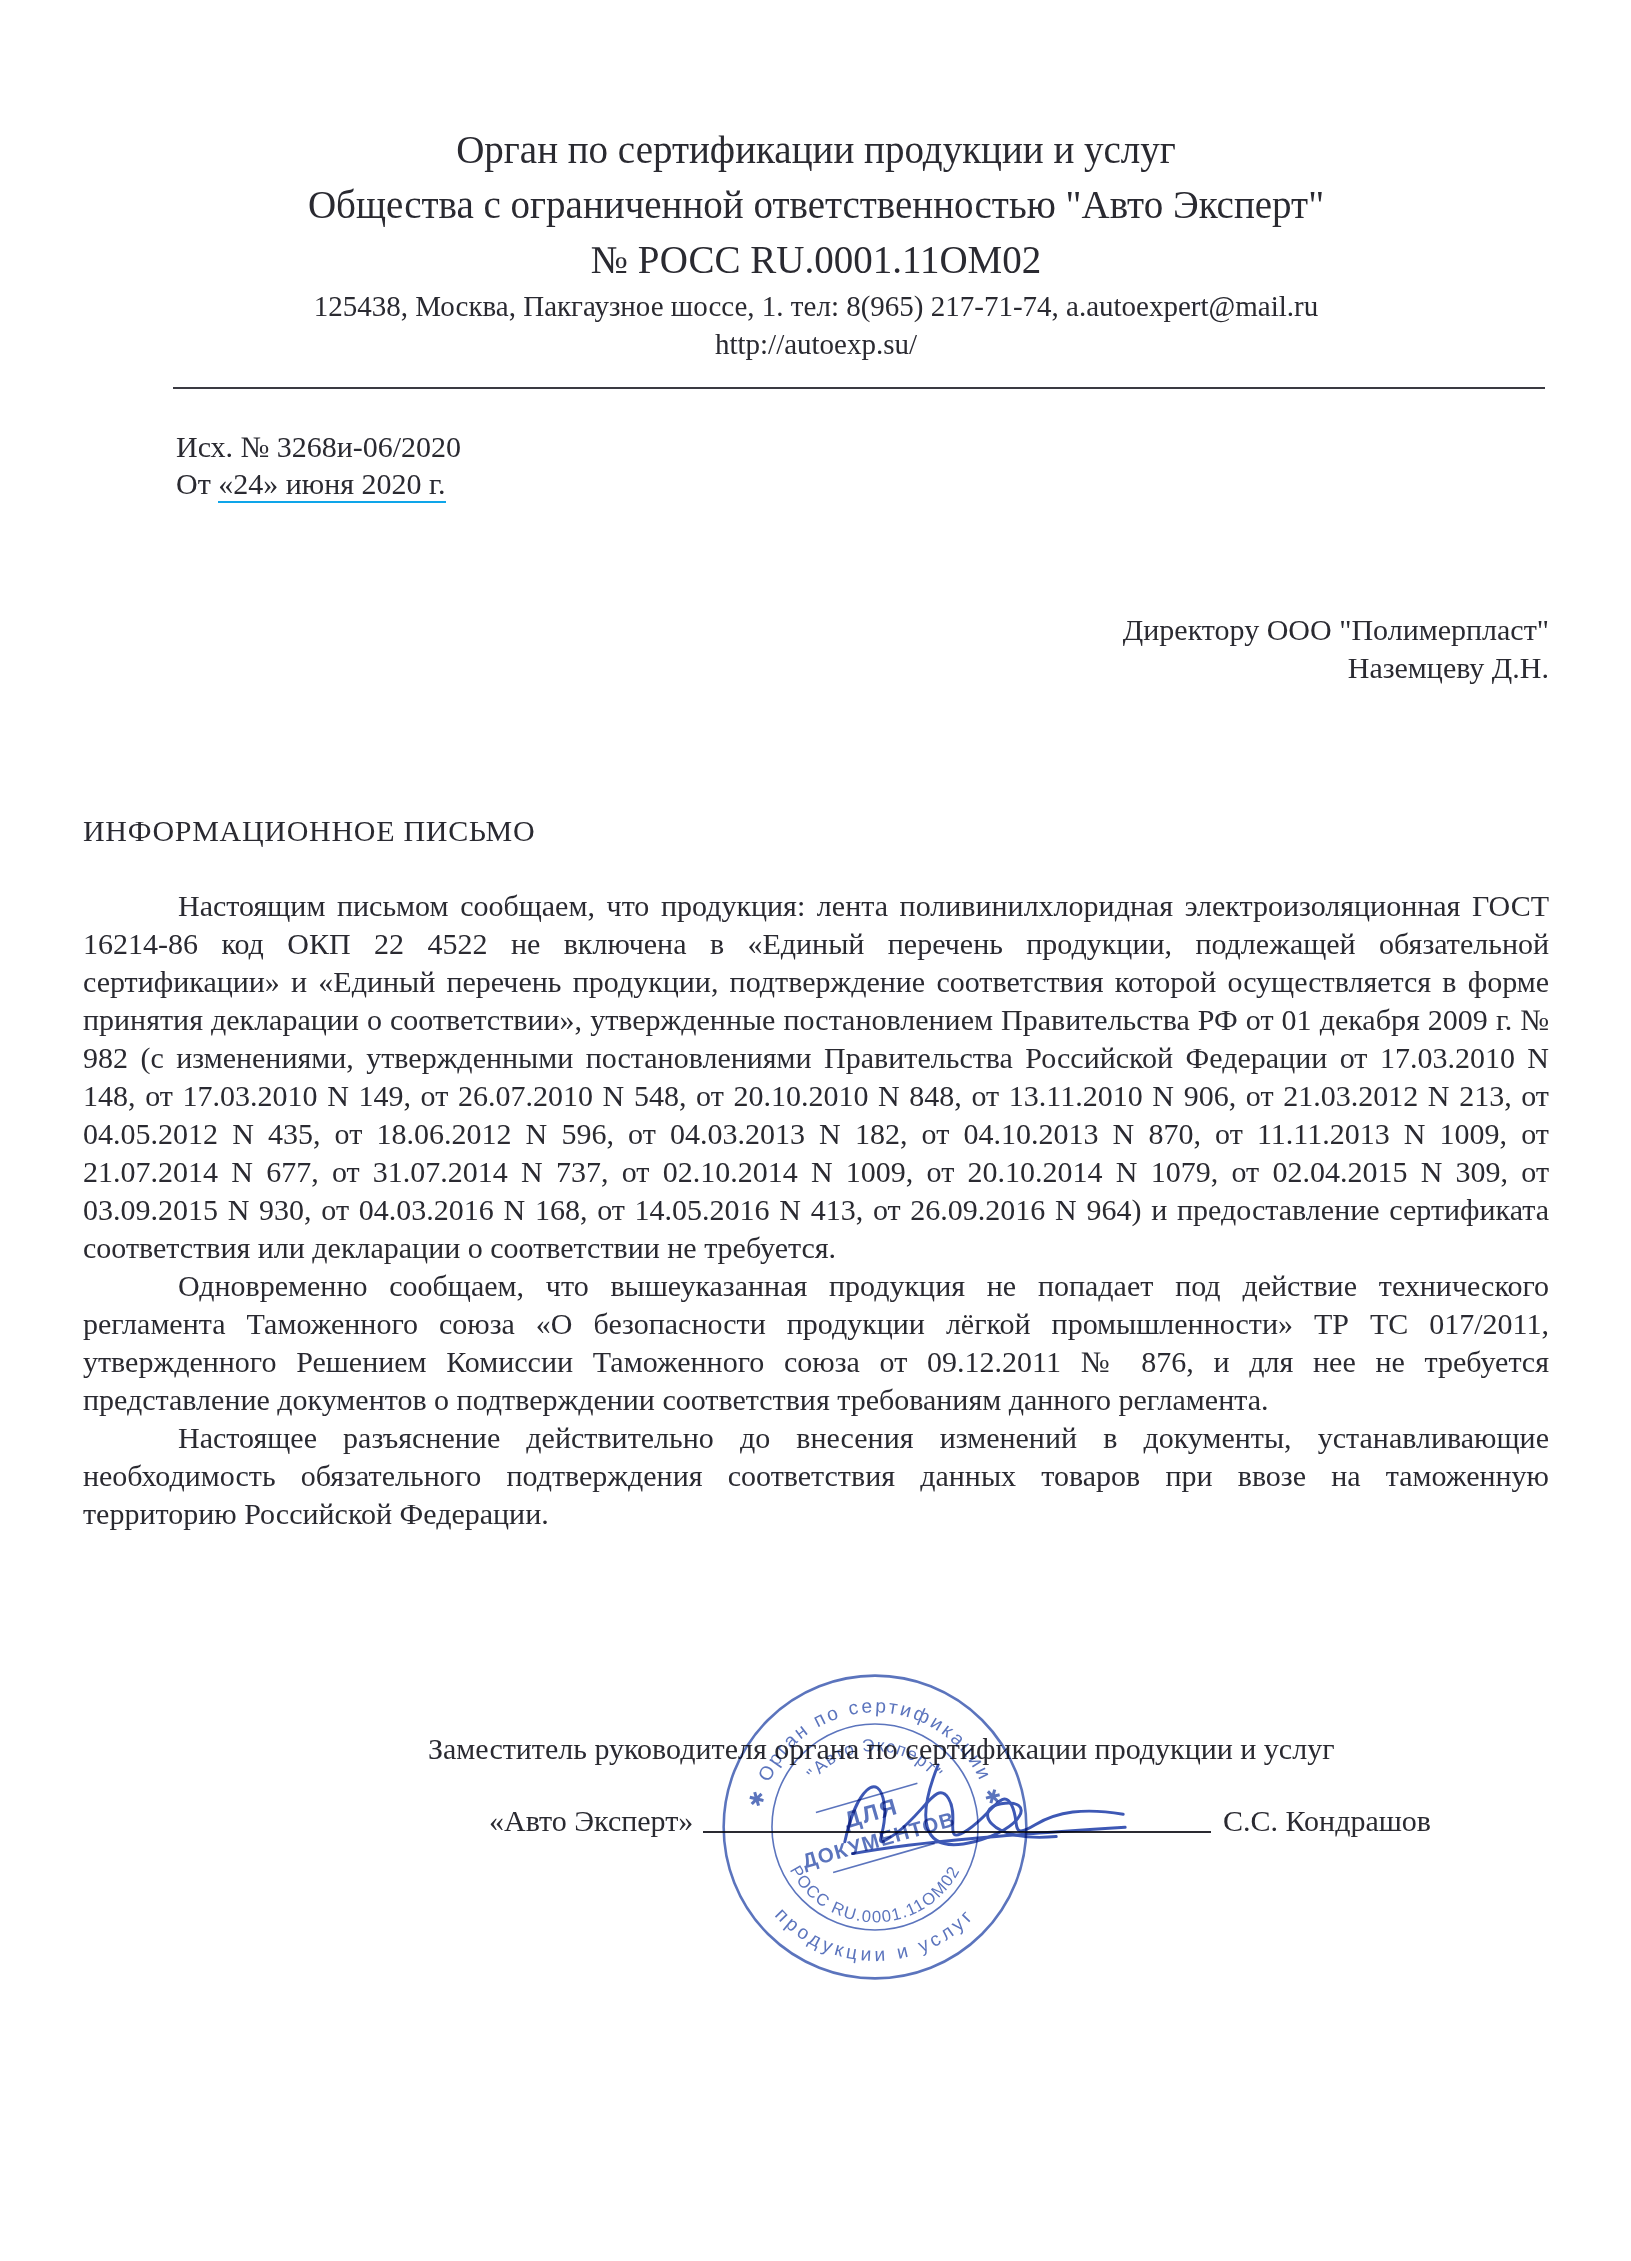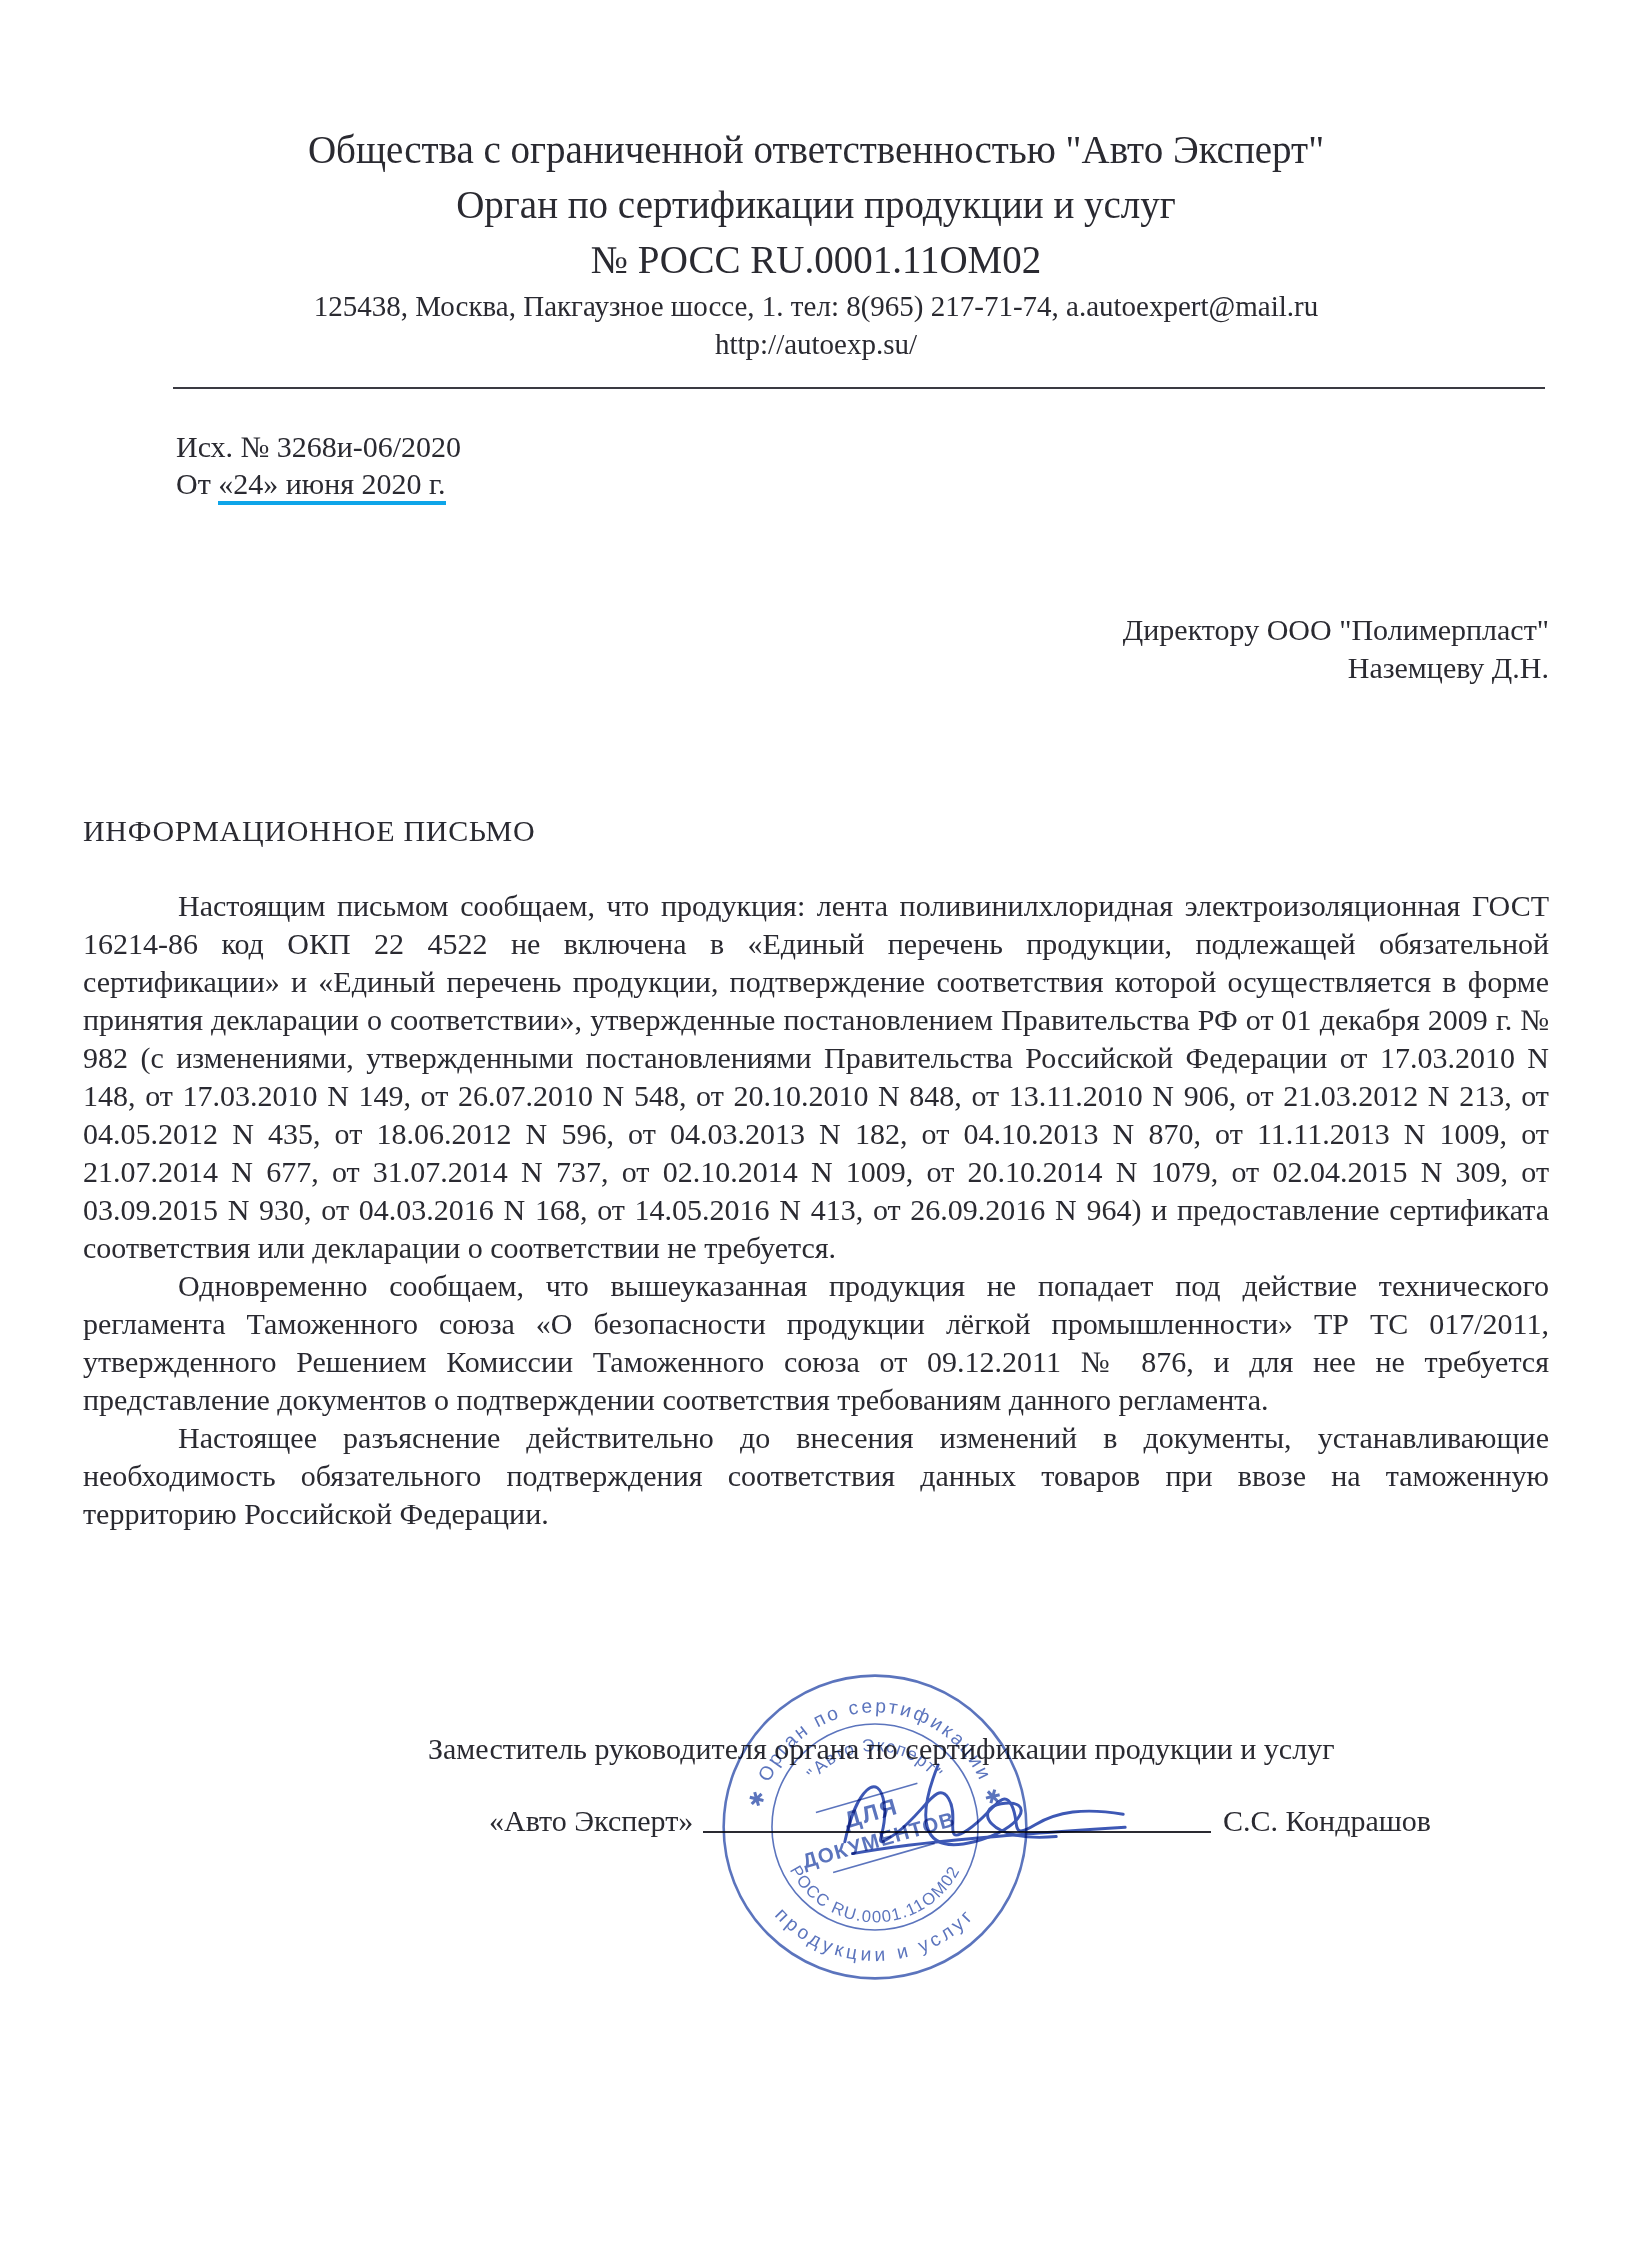--- a/index.html
+++ b/index.html
@@ -9,41 +9,41 @@
     background:#ffffff;
     font-family:"Liberation Serif","DejaVu Serif",serif;
     color:#2a2a31;
     overflow:hidden;
   }
   .letterhead{position:absolute;top:122px;left:0;width:1632px;text-align:center;}
   .lh-big{font-size:39px;line-height:55px;}
   .lh-small{font-size:29px;line-height:38px;}
   .rule{position:absolute;top:387px;left:173px;width:1372px;border-top:2px solid #3a3a42;}
   .ref{position:absolute;top:428px;left:176px;font-size:30px;line-height:37px;}
-  .u{border-bottom:4px solid #0ea5e9;padding-bottom:1.3px;}
+  .u{border-bottom:2px solid #0ea5e9;padding-bottom:1.3px;}
   .recipient{position:absolute;top:611px;left:83px;width:1466px;text-align:right;font-size:30px;line-height:38px;}
   .title{position:absolute;top:814px;left:83px;width:1466px;text-align:left;font-size:30px;letter-spacing:0.7px;}
   .body-text{position:absolute;top:887px;left:83px;width:1466px;font-size:30px;line-height:38px;text-align:justify;}
   .body-text p{margin:0;text-indent:95px;}
   .sign-position{position:absolute;top:1732px;left:428px;font-size:30px;white-space:nowrap;}
   .sign-row{position:absolute;top:1804px;left:489px;width:942px;font-size:30px;display:flex;align-items:flex-end;}
   .sign-row .org,.sign-row .name{white-space:nowrap;}
   .blank-line{flex:1;border-bottom:2px solid #2a2a31;margin:0 12px 5.3px 9.2px;height:0.7px;}
   .stamp{position:absolute;top:1666px;left:714px;mix-blend-mode:multiply;}
   .stamp text{font-family:"Liberation Sans","DejaVu Sans",sans-serif;}
   .scribble{position:absolute;top:1742px;left:826px;mix-blend-mode:multiply;}
 </style>
 </head>
 <body>
 
 <div class="page">
 
   <header class="letterhead">
+    <div class="lh-big">Орган по сертификации продукции и услуг</div>
     <div class="lh-big">Общества с ограниченной ответственностью "Авто Эксперт"</div>
-    <div class="lh-big">Орган по сертификации продукции и услуг</div>
     <div class="lh-big">№ РОСС RU.0001.11ОМ02</div>
     <div class="lh-small">125438, Москва, Пакгаузное шоссе, 1. тел: 8(965) 217-71-74, a.autoexpert@mail.ru</div>
     <div class="lh-small">http://autoexp.su/</div>
   </header>
 
   <div class="rule"></div>
 
   <div class="ref">
     <div>Исх. № 3268и-06/2020</div>
     <div><span>От </span><span class="u">«24» июня  2020 г.</span></div>

